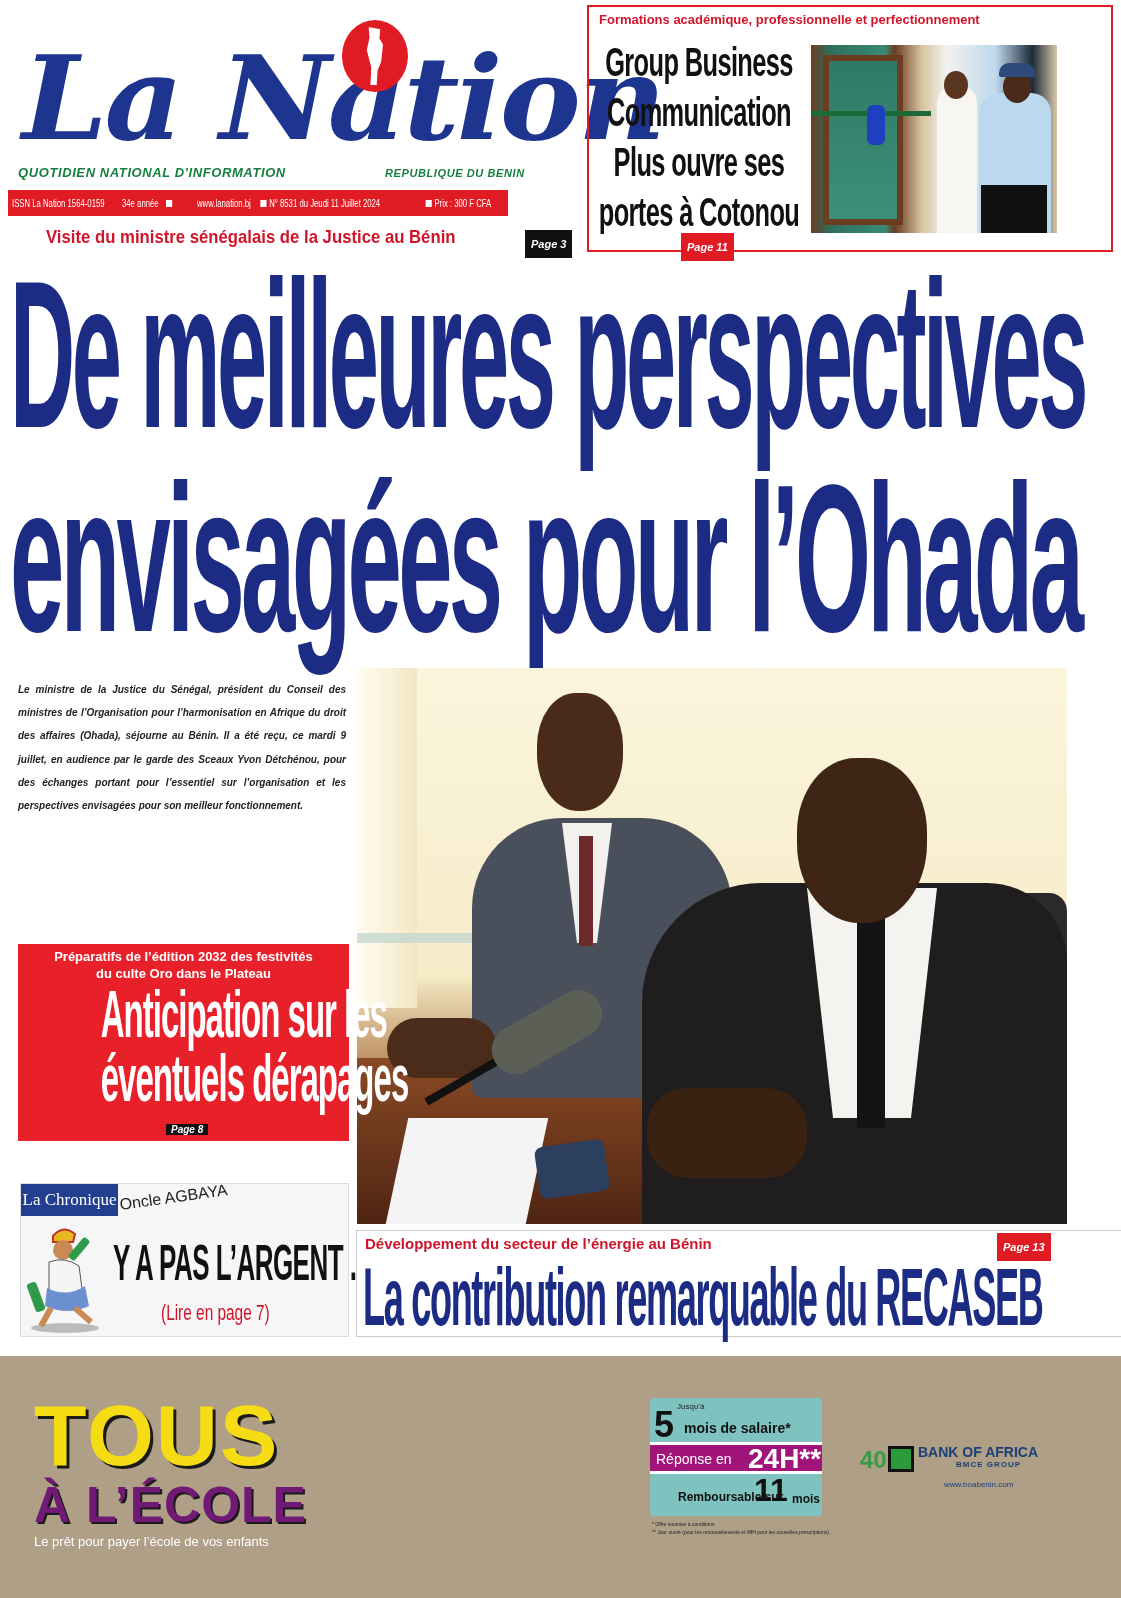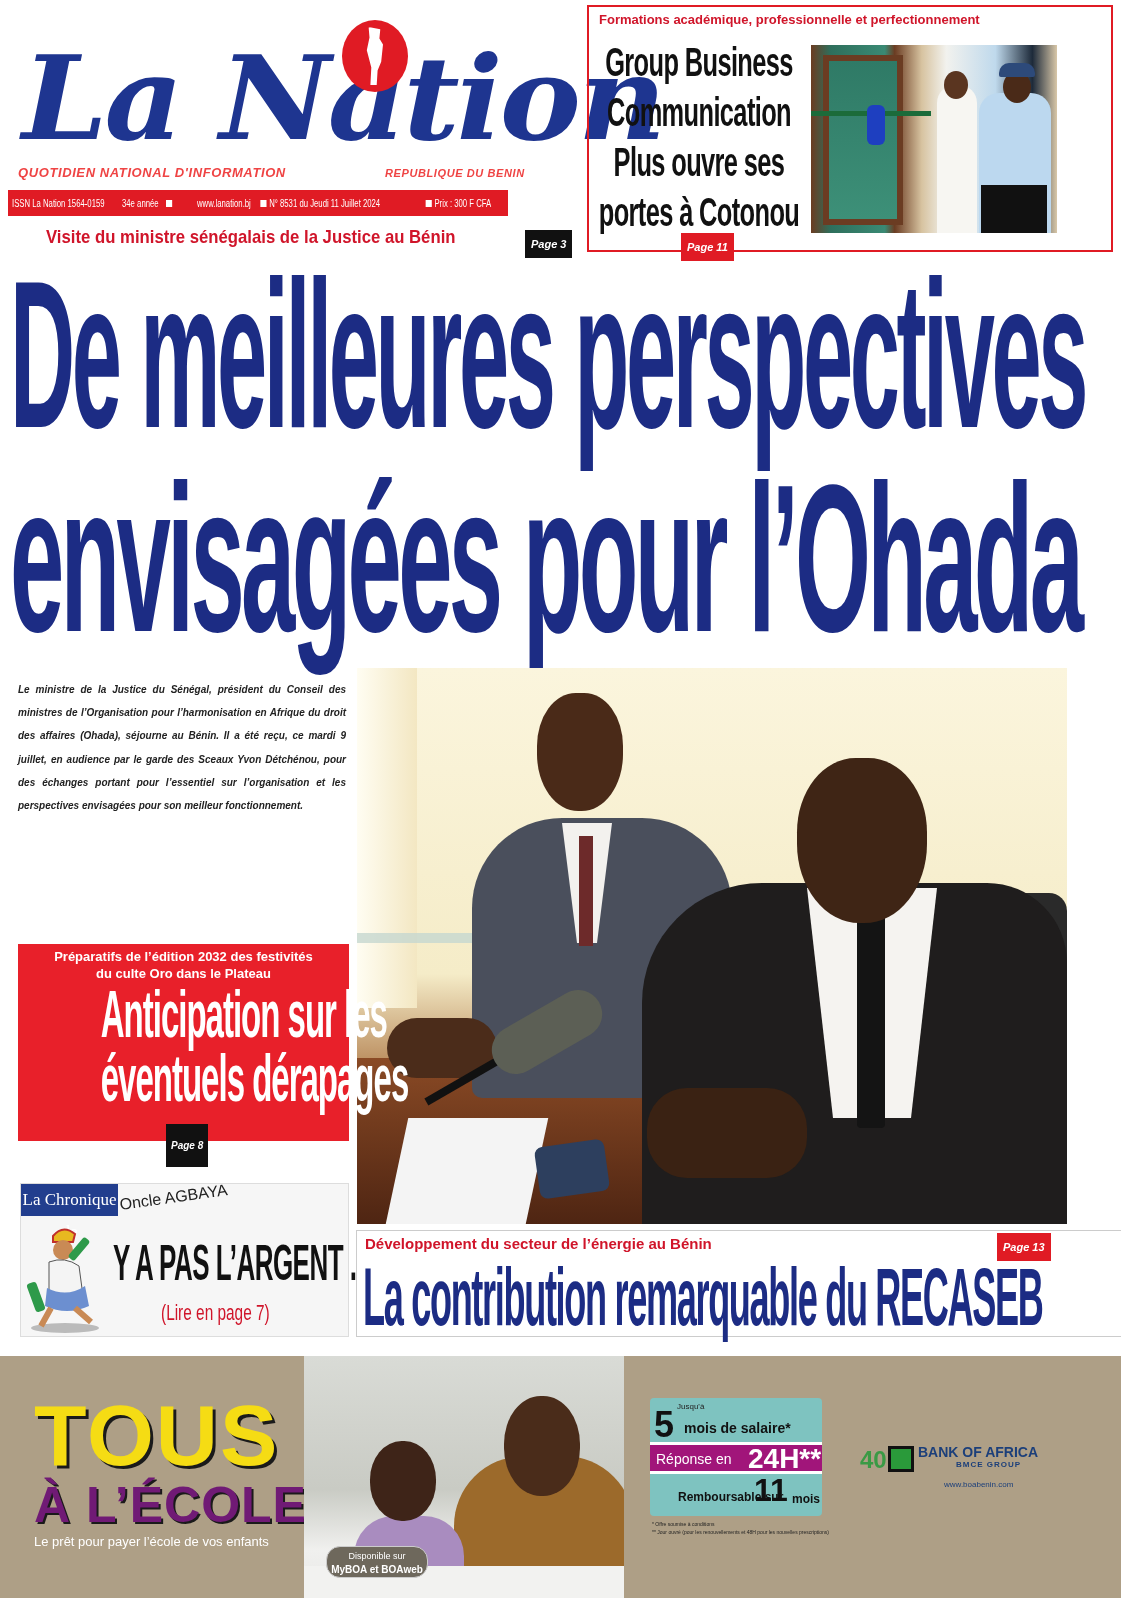--- a/index.html
+++ b/index.html
@@ -22,21 +22,21 @@
     position: absolute; left: 320px; top: 2px; width: 66px; height: 72px;
     background: #e01b24; border-radius: 50%;
   }
   .logo-map {
     position: absolute; left: 343px; top: 9px; width: 18px; height: 58px;
     background: #ffffff; border-radius: 6px 8px 2px 3px;
     clip-path: polygon(20% 0, 85% 4%, 80% 20%, 100% 30%, 90% 60%, 70% 75%, 65% 100%, 30% 100%, 35% 70%, 10% 40%, 25% 18%);
   }
   .tagline {
     position: absolute; top: 165px; font-size: 13px; font-weight: bold; font-style: italic;
-    letter-spacing: 0.6px; color: #ef4444; text-align: center;
+    letter-spacing: 0.6px; color: #15803d; text-align: center;
   }
   .info-bar {
     left: 8px; top: 190px; width: 500px; height: 14px; background: #e01b24;
     display: flex; align-items: center; justify-content: space-between;
     padding: 13px 4px; color: #fff; font-size: 10px; font-weight: normal; white-space: nowrap;
   }
   .info-bar span { transform: scaleX(0.88); transform-origin: left center; display: inline-block; }
   .sq { display: inline-block; width: 7px; height: 7px; background: #fff; margin: 0 3px; vertical-align: middle; }
 
   
@@ -119,21 +119,21 @@
   }
   .red-kicker {
     position: absolute; left: 0; top: 4px; width: 100%; text-align: center;
     color: #fff; font-size: 13px; font-weight: bold; line-height: 17px;
   }
   .red-headline {
     position: absolute; left: 0; top: 38px; width: 100%; text-align: center;
     color: #fff; font-weight: bold; font-size: 66px; line-height: 64px; letter-spacing: -2px;
   }
   .red-headline span { display:block; transform: scaleX(0.5); transform-origin: center top; white-space: nowrap; }
-  .red-box .page-tag { left: 148px; top: 180px; font-size: 10px; padding: 16px 5px; }
+  .red-box .page-tag { left: 148px; top: 180px; font-size: 10px; padding: 0 5px; }
 
   
   .chron-box {
     left: 20px; top: 1183px; width: 329px; height: 154px; background: #f6f6f6; border: 1px solid #ddd;
   }
   .chron-label {
     position:absolute; left:0; top:0; width:97px; height:32px; background:#223e8e;
     color:#fff; font-family:"Liberation Serif", serif; font-size:17px; line-height:32px; text-align:center;
     transform-origin: left center;
   }
@@ -306,31 +306,20 @@
   <div class="energy-kicker">Développement du secteur de l’énergie au Bénin</div>
   <div class="page-tag tag-red">Page 13</div>
   <div class="energy-headline">La contribution remarquable du RECASEB</div>
 </div>
 
 <div class="abs ad">
   <div class="ad-left-title">TOUS</div>
   <div class="ad-left-sub">À L’ÉCOLE</div>
   <div class="ad-left-caption">Le  prêt pour payer l’école de vos enfants</div>
 
-  <div class="ad-photo">
-    <div class="man"></div>
-    <div class="manhead"></div>
-    <div class="girl"></div>
-    <div class="girlhead"></div>
-    <div class="desk"></div>
-    <div class="ad-badge">
-      <div>Disponible sur</div>
-      <b>MyBOA et BOAweb</b>
-    </div>
-  </div>
 
   <div class="ad-offer">
     <div class="offer-small">Jusqu'à</div>
     <div class="offer-5">5</div>
     <div class="offer-mois">mois de salaire*</div>
     <div class="offer-band">
       <div class="offer-rep">Réponse en</div>
       <div class="offer-24">24H**</div>
     </div>
     <div class="offer-remb">Remboursable sur</div>

